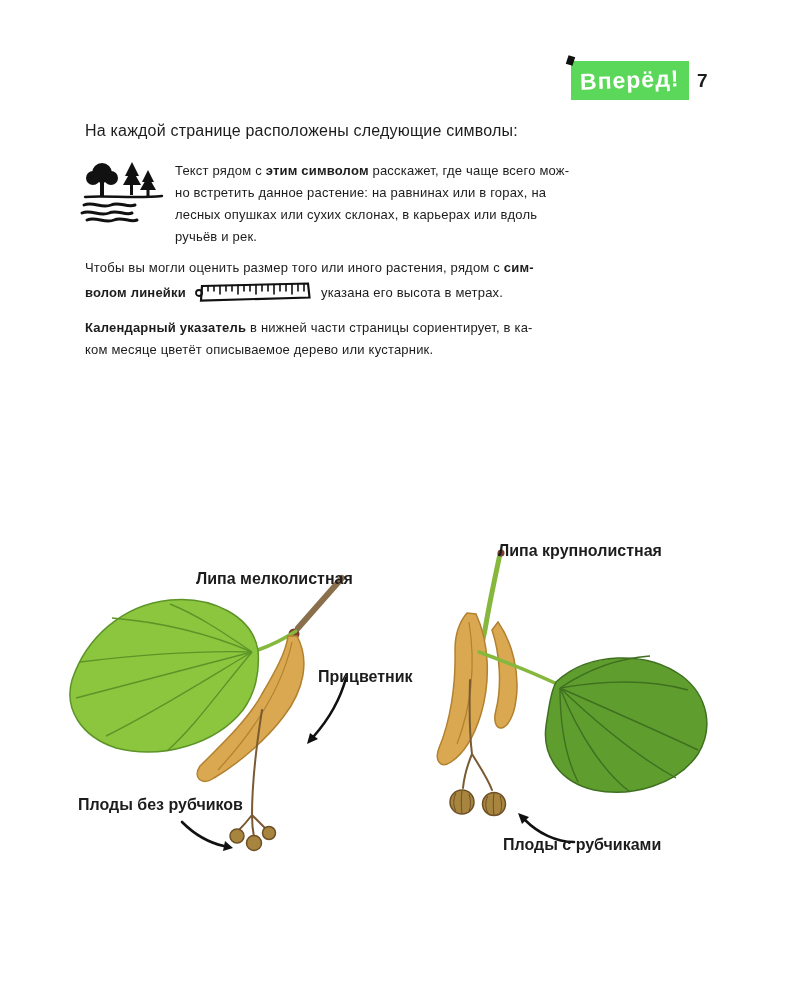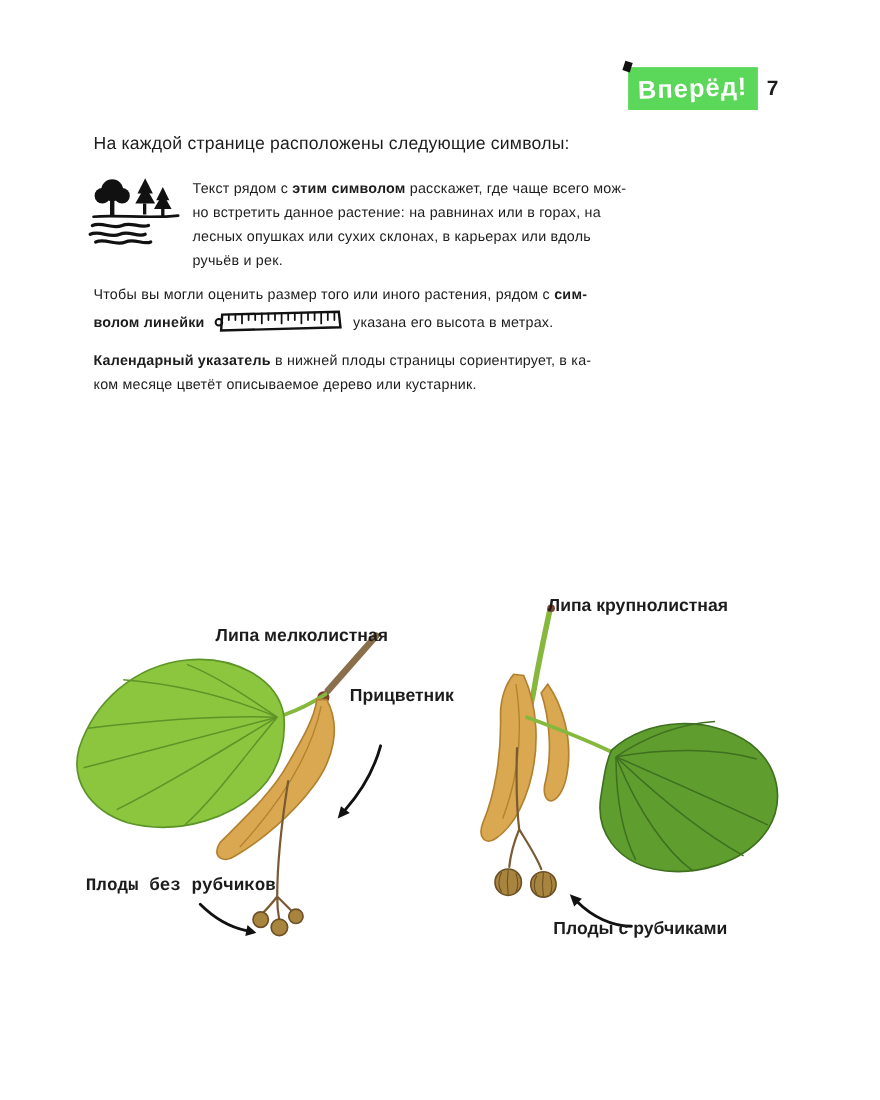--- a/index.html
+++ b/index.html
@@ -21,22 +21,22 @@
   #ruler-para    { left:85px;  top:257px; width:666px; }
   #calendar-para { left:85px;  top:317px; width:666px; }
   #illos-para    { left:85px;  top:374px; width:666px; }
 
   .habitat-icon { position:absolute; left:80px; top:156px; width:86px; height:70px; }
   .ruler-inline { display:inline-block; vertical-align:-7px; margin:0 7px 0 8px; }
 
   .figure-svg { position:absolute; left:0; top:530px; }
   .fig-label { position:absolute; font-size:16px; font-weight:bold; white-space:nowrap; }
   #lbl-left-title   { left:148px; top:570px;margin-left:48px; }
-  #lbl-bract        { left:318px; top:624px;text-align:center; }
-  #lbl-left-fruits  { left:78px;  top:796px;font-family:Liberation Mono, monospace; }
+  #lbl-bract        { left:318px; top:668px;text-align:center; }
+  #lbl-left-fruits  { left:78px;  top:796px; }
   #lbl-right-title  { left:498px; top:542px; }
   #lbl-right-fruits { left:503px; top:836px; }
 
   
   .twig   { stroke:var(--twig-brown,#8a6f4d); stroke-width:6; stroke-linecap:round; fill:none; }
   .shoot  { stroke:var(--stem-green,#86b83e); stroke-width:3.5; stroke-linecap:round; fill:none; }
   .stemR  { stroke:var(--stem-green,#86b83e); stroke-width:5; stroke-linecap:round; fill:none; }
   .bud    { fill:var(--bud-red,#7c4030); }
   .leafL  { fill:var(--leaf-green-left,#8cc63f);  stroke:var(--leaf-green-left-dark,#5d9427);  stroke-width:1.5; }
   .leafR  { fill:var(--leaf-green-right,#5f9e2e); stroke:var(--leaf-green-right-dark,#3f7020); stroke-width:1.5; }
@@ -99,21 +99,21 @@
   <p class="para" id="ruler-para">
     <span>Чтобы вы могли оценить размер того или иного растения, рядом с </span><b>сим-</b><br>
     <b>волом линейки</b><span class="ruler-inline"><svg width="120" height="25" viewBox="0 0 120 25">
         <circle cx="5" cy="14" r="3" class="ink" stroke-width="1.8"></circle>
         <path class="ink" stroke-width="2.2" d="M8,7 L114,4.5 L115.5,18.5 L7,21.5 Z"></path>
         <path class="ink" stroke-width="1.6" d="M14,7 V12 M20,7 V12 M26,6.5 V15 M32,6.5 V12 M38,6.5 V12 M44,6 V15 M50,6 V12 M56,6 V12 M62,5.8 V15 M68,5.8 V12 M74,5.6 V12 M80,5.5 V15 M86,5.3 V12 M92,5.2 V12 M98,5 V15 M104,5 V12 M110,4.8 V12"></path>
       </svg></span><span>указана его высота в метрах.</span>
   </p>
 
   <p class="para" id="calendar-para">
-    <b>Календарный указатель</b><span> в нижней плоды страницы сориентирует, в ка-</span><br>
+    <b>Календарный указатель</b><span> в нижней части страницы сориентирует, в ка-</span><br>
     <span>ком месяце цветёт описываемое дерево или кустарник.</span>
   </p>
 
 
   <svg class="figure-svg" width="800" height="370" viewBox="0 0 800 370">
 
     <g>
       <path class="twig" d="M342,48 L298,98"></path>
       <circle class="bud" cx="294" cy="104" r="5.5"></circle>
       <path class="shoot" d="M296,101 C284,109 272,115 258,120"></path>

